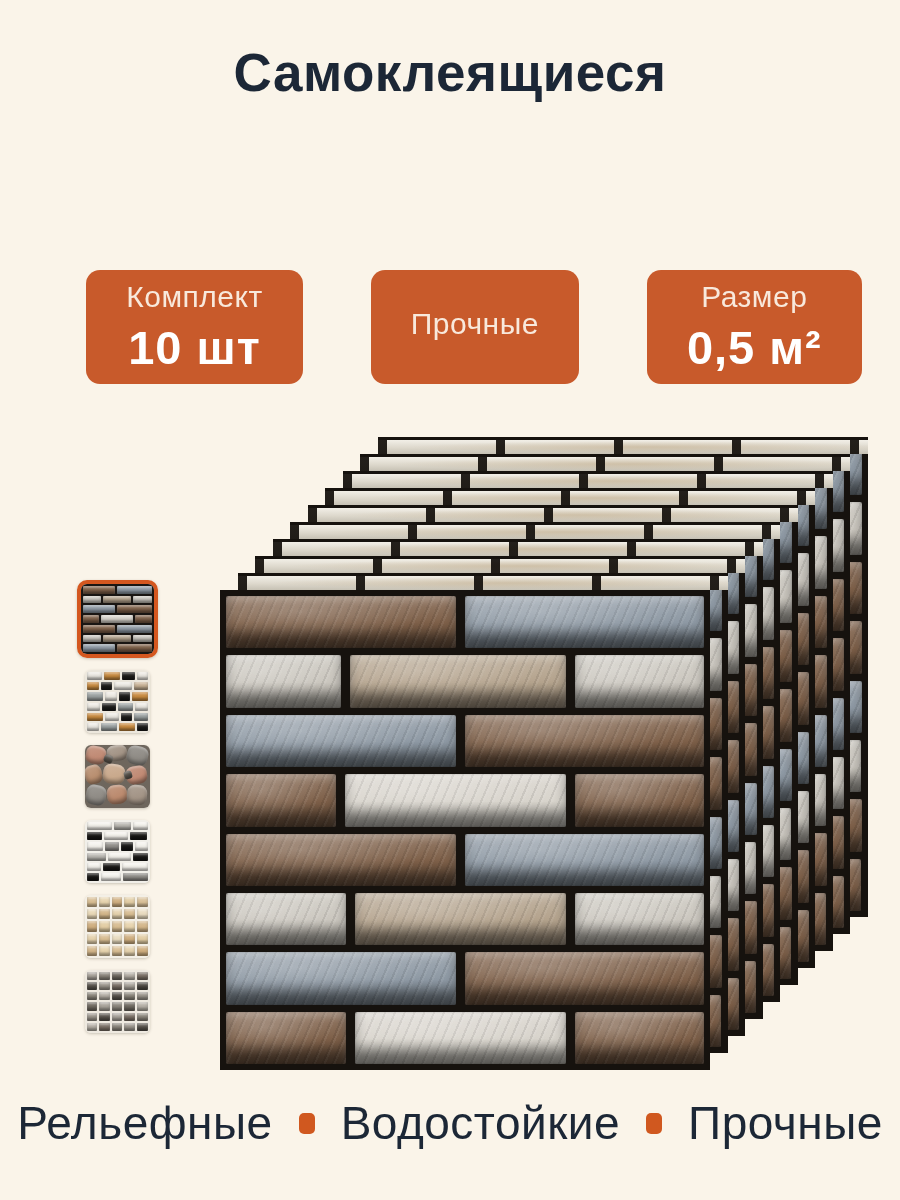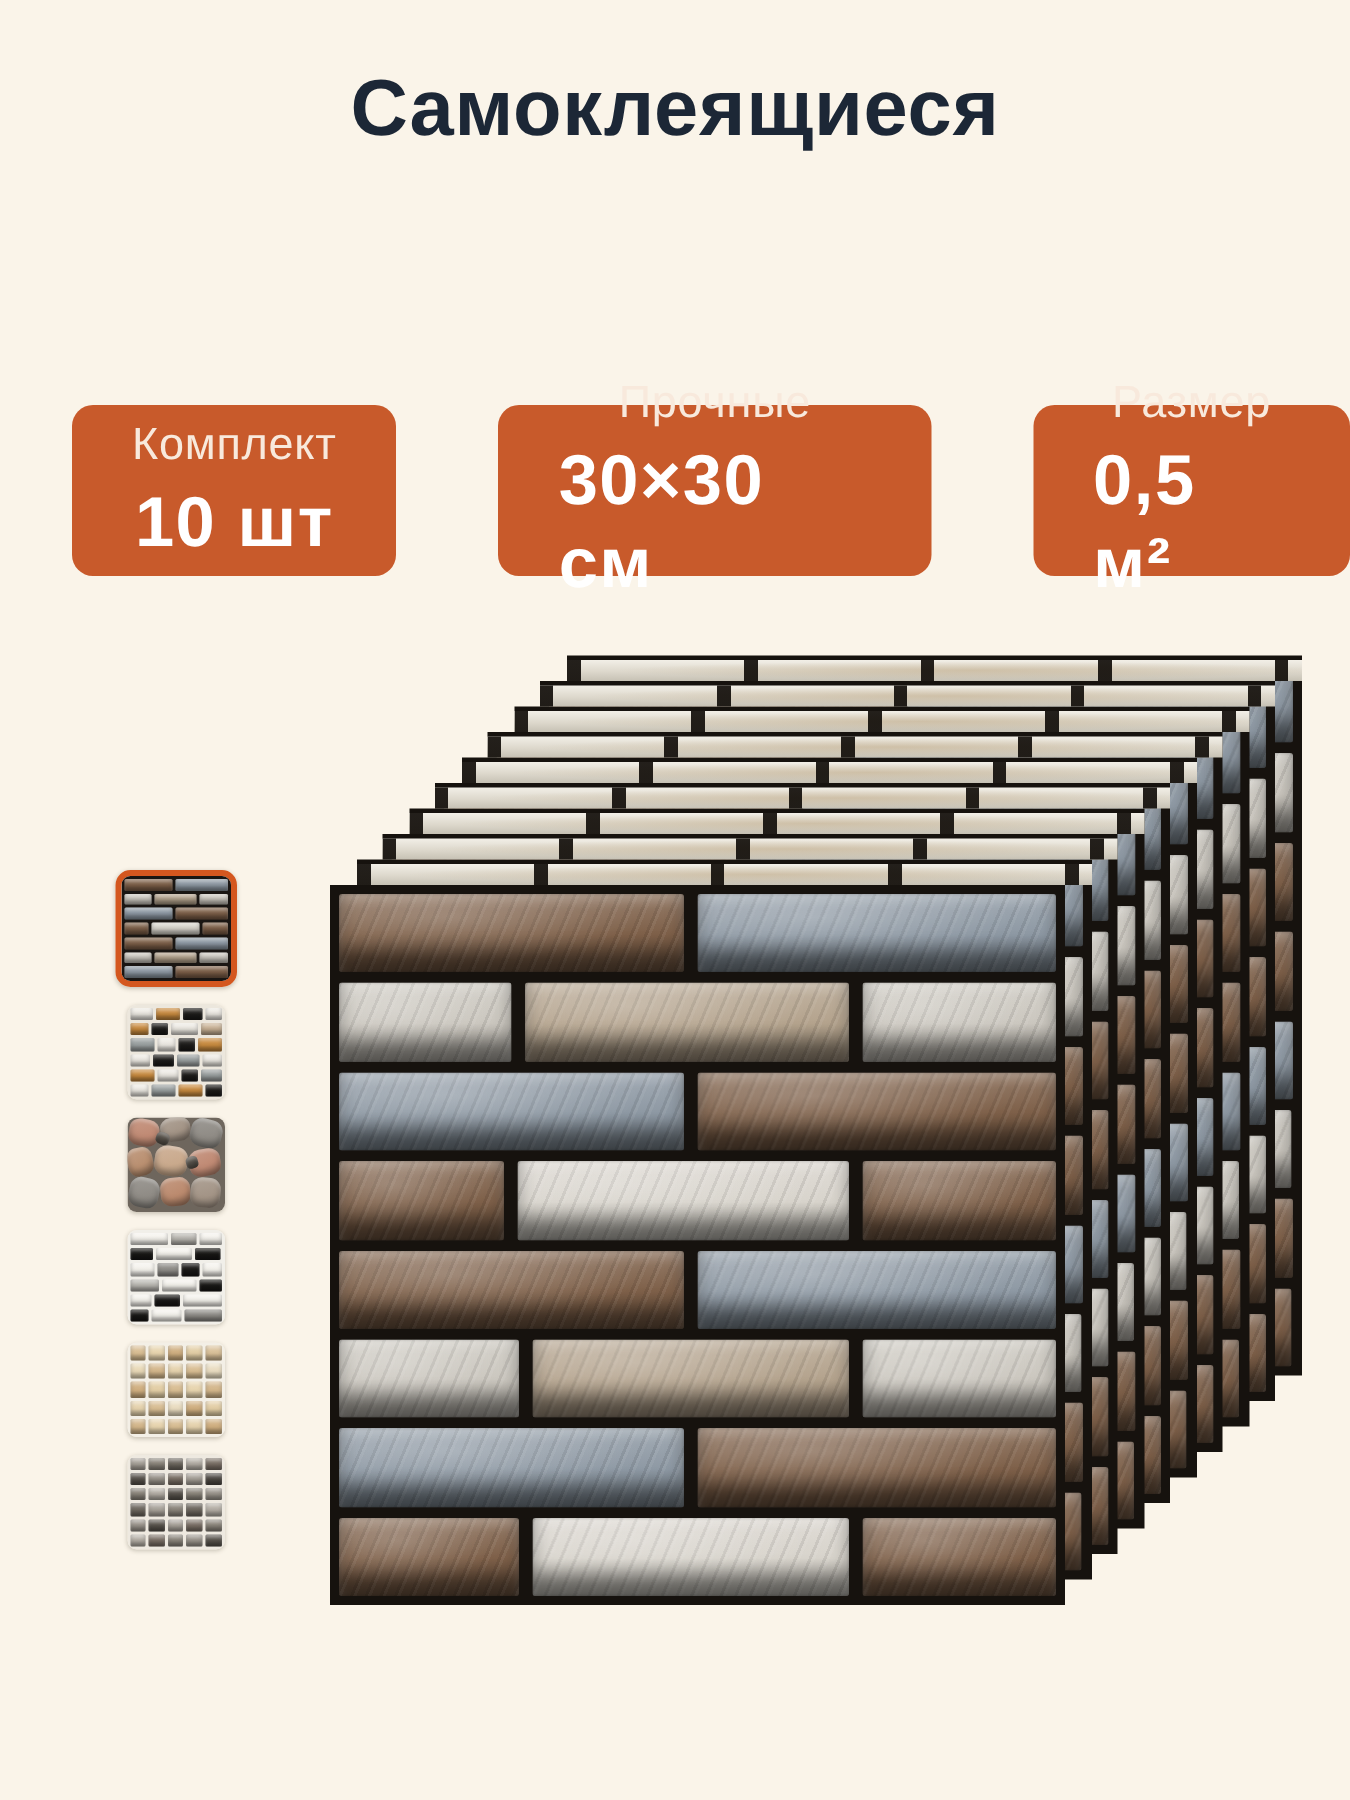--- a/index.html
+++ b/index.html
@@ -64,21 +64,20 @@
   <div class="subtitle">Самоклеящиеся</div>
 
 
   <div class="badges">
     <div class="badge">
       <div class="lbl">Комплект</div>
       <div class="val">10 шт</div>
     </div>
     <div class="badge">
       <div class="lbl">Прочные</div>
-      <div class="val">30×30 см</div>
     </div>
     <div class="badge">
       <div class="lbl">Размер</div>
       <div class="val">0,5 м²</div>
     </div>
   </div>
 
   <div class="product-area">
     <div class="thumbs" id="thumbs">
         <div class="thumb selected">
@@ -647,14 +646,21 @@
           </div>
           <div class="prow">
             <div class="brick" style="flex: 26 0 0px; background: radial-gradient(at 32% 30%, rgba(255, 255, 255, 0.2), rgba(255, 255, 255, 0) 58%), repeating-linear-gradient(113deg, rgba(0, 0, 0, 0.08) 0px, rgba(0, 0, 0, 0.08) 2px, rgba(255, 255, 255, 0.06) 2px, rgba(255, 255, 255, 0.06) 4px, rgba(0, 0, 0, 0) 4px, rgba(0, 0, 0, 0) 9px), linear-gradient(rgb(149, 124, 105) 0%, rgb(126, 96, 73) 52%, rgb(85, 65, 49) 100%);"></div>
             <div class="brick" style="flex: 46 0 0px; background: radial-gradient(at 32% 30%, rgba(255, 255, 255, 0.2), rgba(255, 255, 255, 0) 58%), repeating-linear-gradient(113deg, rgba(0, 0, 0, 0.08) 0px, rgba(0, 0, 0, 0.08) 2px, rgba(255, 255, 255, 0.06) 2px, rgba(255, 255, 255, 0.06) 4px, rgba(0, 0, 0, 0) 4px, rgba(0, 0, 0, 0) 9px), linear-gradient(rgb(223, 219, 213) 0%, rgb(216, 212, 204) 52%, rgb(146, 144, 138) 100%);"></div>
             <div class="brick" style="flex: 28 0 0px; background: radial-gradient(at 32% 30%, rgba(255, 255, 255, 0.2), rgba(255, 255, 255, 0) 58%), repeating-linear-gradient(113deg, rgba(0, 0, 0, 0.08) 0px, rgba(0, 0, 0, 0.08) 2px, rgba(255, 255, 255, 0.06) 2px, rgba(255, 255, 255, 0.06) 4px, rgba(0, 0, 0, 0) 4px, rgba(0, 0, 0, 0) 9px), linear-gradient(rgb(149, 124, 105) 0%, rgb(126, 96, 73) 52%, rgb(85, 65, 49) 100%);"></div>
           </div>
         </div>
       </div>
   </div>
 
+  <div class="features">
+    <div class="feature">Рельефные</div>
+    <div class="fbullet"></div>
+    <div class="feature">Водостойкие</div>
+    <div class="fbullet"></div>
+    <div class="feature">Прочные</div>
+  </div>
 
 </div>
 
 </body></html>

